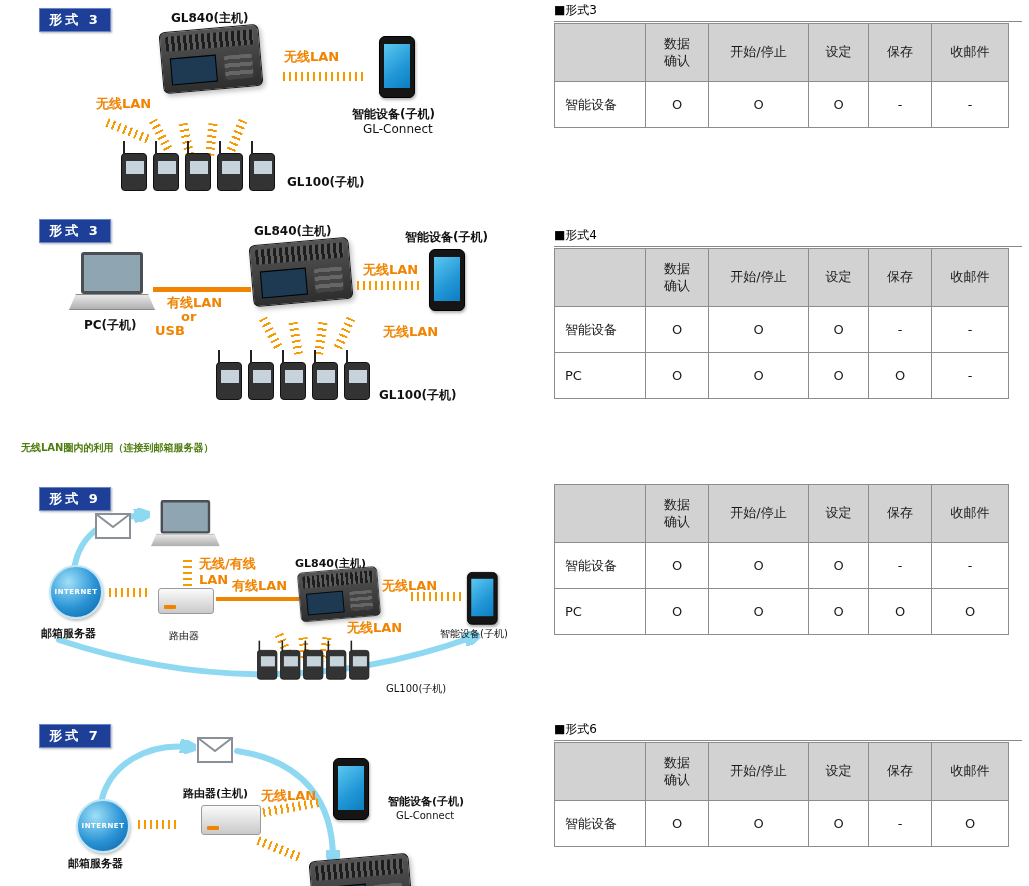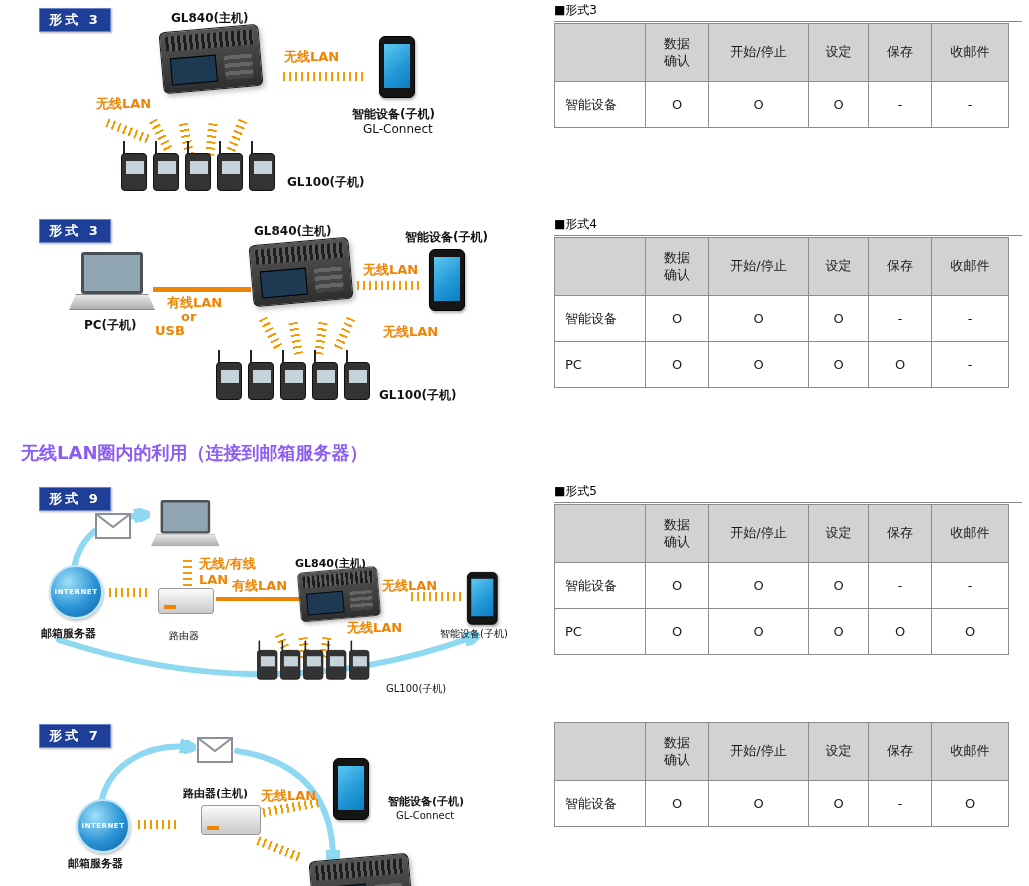--- a/index.html
+++ b/index.html
@@ -16,21 +16,21 @@
   table.cap td.rl { text-align: left; padding-left: 10px; }
 
   
   .lbl { position: absolute; color: #111; font-size: 12px; font-weight: bold; white-space: nowrap; }
   .lbl-r { font-weight: normal; }
   .lbl-s11 { font-size: 11px; }
   .lbl-s10 { font-size: 10px; }
   .olbl { position: absolute; color: #f08300; font-size: 13px; font-weight: bold; white-space: nowrap; }
   .olbl-s { font-size: 13px; }
   .pre { white-space: pre-line; line-height: 1.25; }
-  .sect { position: absolute; left: 10px; top: 441px; font-size: 18px; font-weight: bold; color: #8b5cf6; }
+  .sect { position: absolute; left: 10px; top: 441px; font-size: 10px; font-weight: bold; color: #4d7c0f; }
 
   .badge { position: absolute; min-width: 72px; text-align: center; background: #1d3f97; color: #fff;
            font-size: 13px; font-weight: bold; padding: 2px 8px; letter-spacing: 3px;
            border: 1px solid #6d83c9; box-shadow: 1px 1px 2px rgba(0,0,0,.3); white-space: nowrap; }
 
   
   .gl840 { position: absolute; width: 100px; height: 62px; background: linear-gradient(#555,#2e2e2e);
            border: 1px solid #1a1a1a; border-radius: 6px; transform: rotate(-5deg);
            box-shadow: 2px 3px 5px rgba(0,0,0,.25); }
   .gl840 .vents { position: absolute; left: 5px; top: 4px; right: 5px; height: 15px;
@@ -256,21 +256,21 @@
         <td>O</td>
         <td>O</td>
         <td>O</td>
         <td>-</td>
         <td>-</td>
       </tr>
     </tbody>
       </table>
   </div>
 
-  <div class="tblwrap" style="top:216px">
+  <div class="tblwrap" style="top:227px">
     <div class="tbltitle">■形式4</div>
     <table class="cap">
       <colgroup>
           <col style="width:91px">
           <col style="width:63px">
           <col style="width:100px">
           <col style="width:60px">
           <col style="width:63px">
           <col style="width:77px">
         </colgroup>
@@ -298,21 +298,20 @@
         <td>O</td>
         <td>O</td>
         <td>O</td>
         <td>-</td>
       </tr>
     </tbody>
       </table>
   </div>
 
   <div class="tblwrap" style="top:483px">
-    <div class="tbltitle">■形式5</div>
     <table class="cap">
       <colgroup>
           <col style="width:91px">
           <col style="width:63px">
           <col style="width:100px">
           <col style="width:60px">
           <col style="width:63px">
           <col style="width:77px">
         </colgroup>
       <tbody>
@@ -339,20 +338,21 @@
         <td>O</td>
         <td>O</td>
         <td>O</td>
         <td>O</td>
       </tr>
     </tbody>
       </table>
   </div>
 
   <div class="tblwrap" style="top:721px">
+    <div class="tbltitle">■形式6</div>
     <table class="cap">
       <colgroup>
           <col style="width:91px">
           <col style="width:63px">
           <col style="width:100px">
           <col style="width:60px">
           <col style="width:63px">
           <col style="width:77px">
         </colgroup>
       <tbody>

